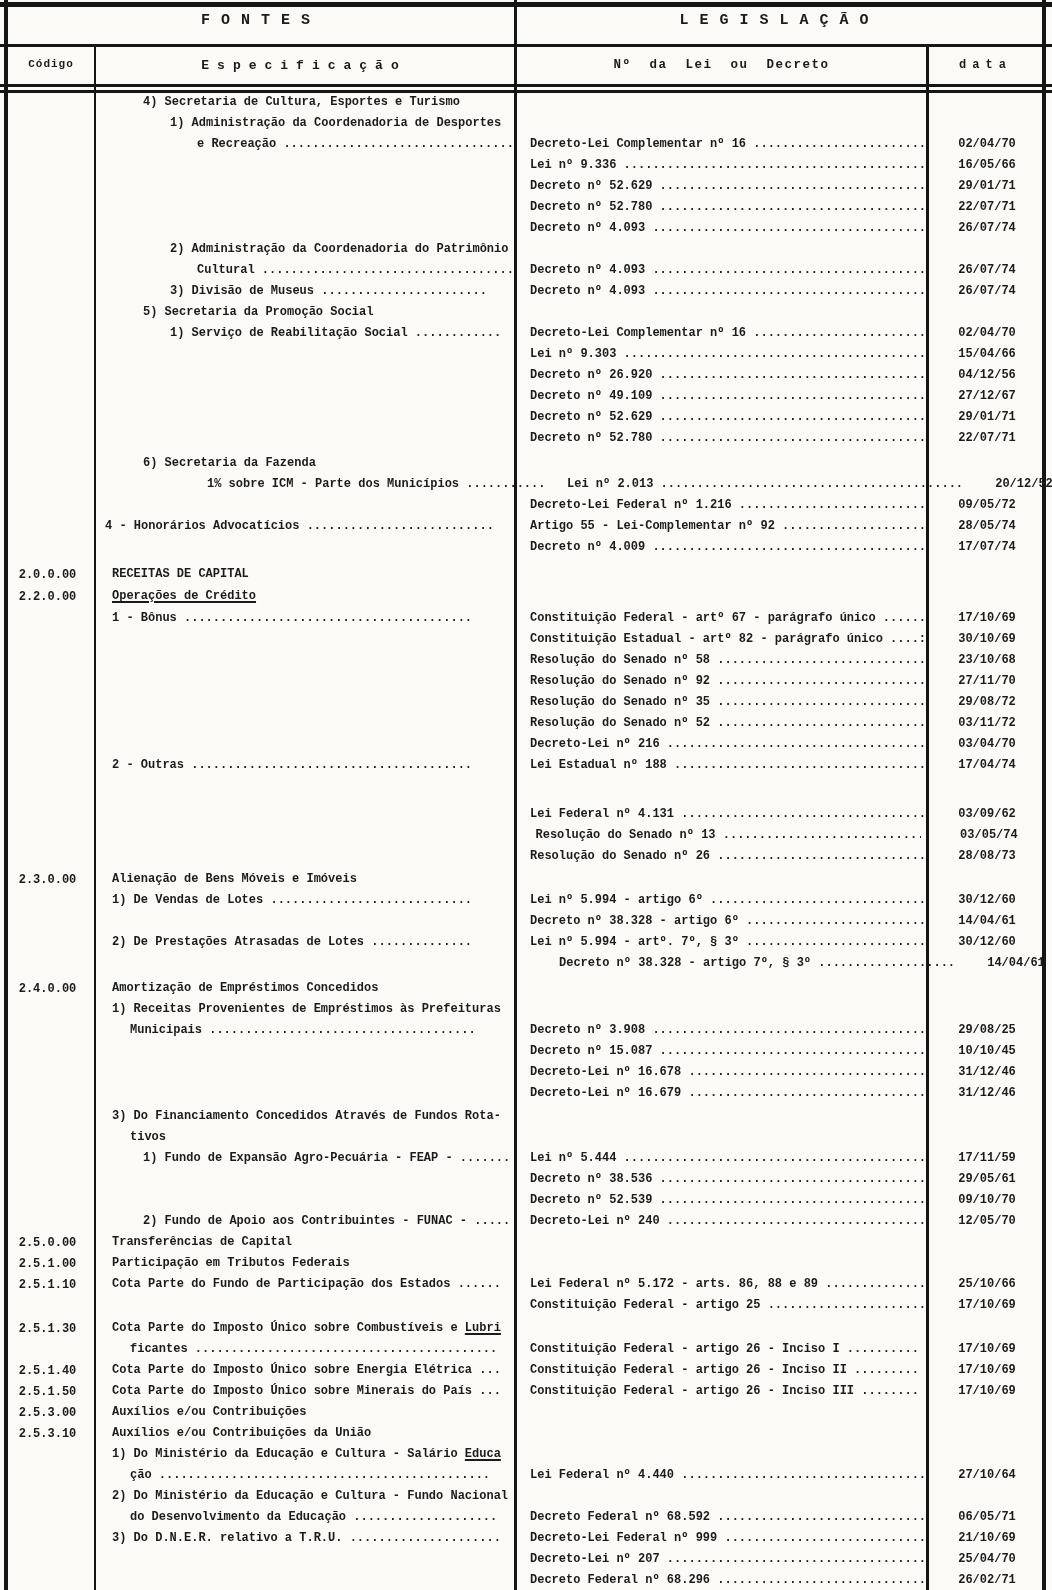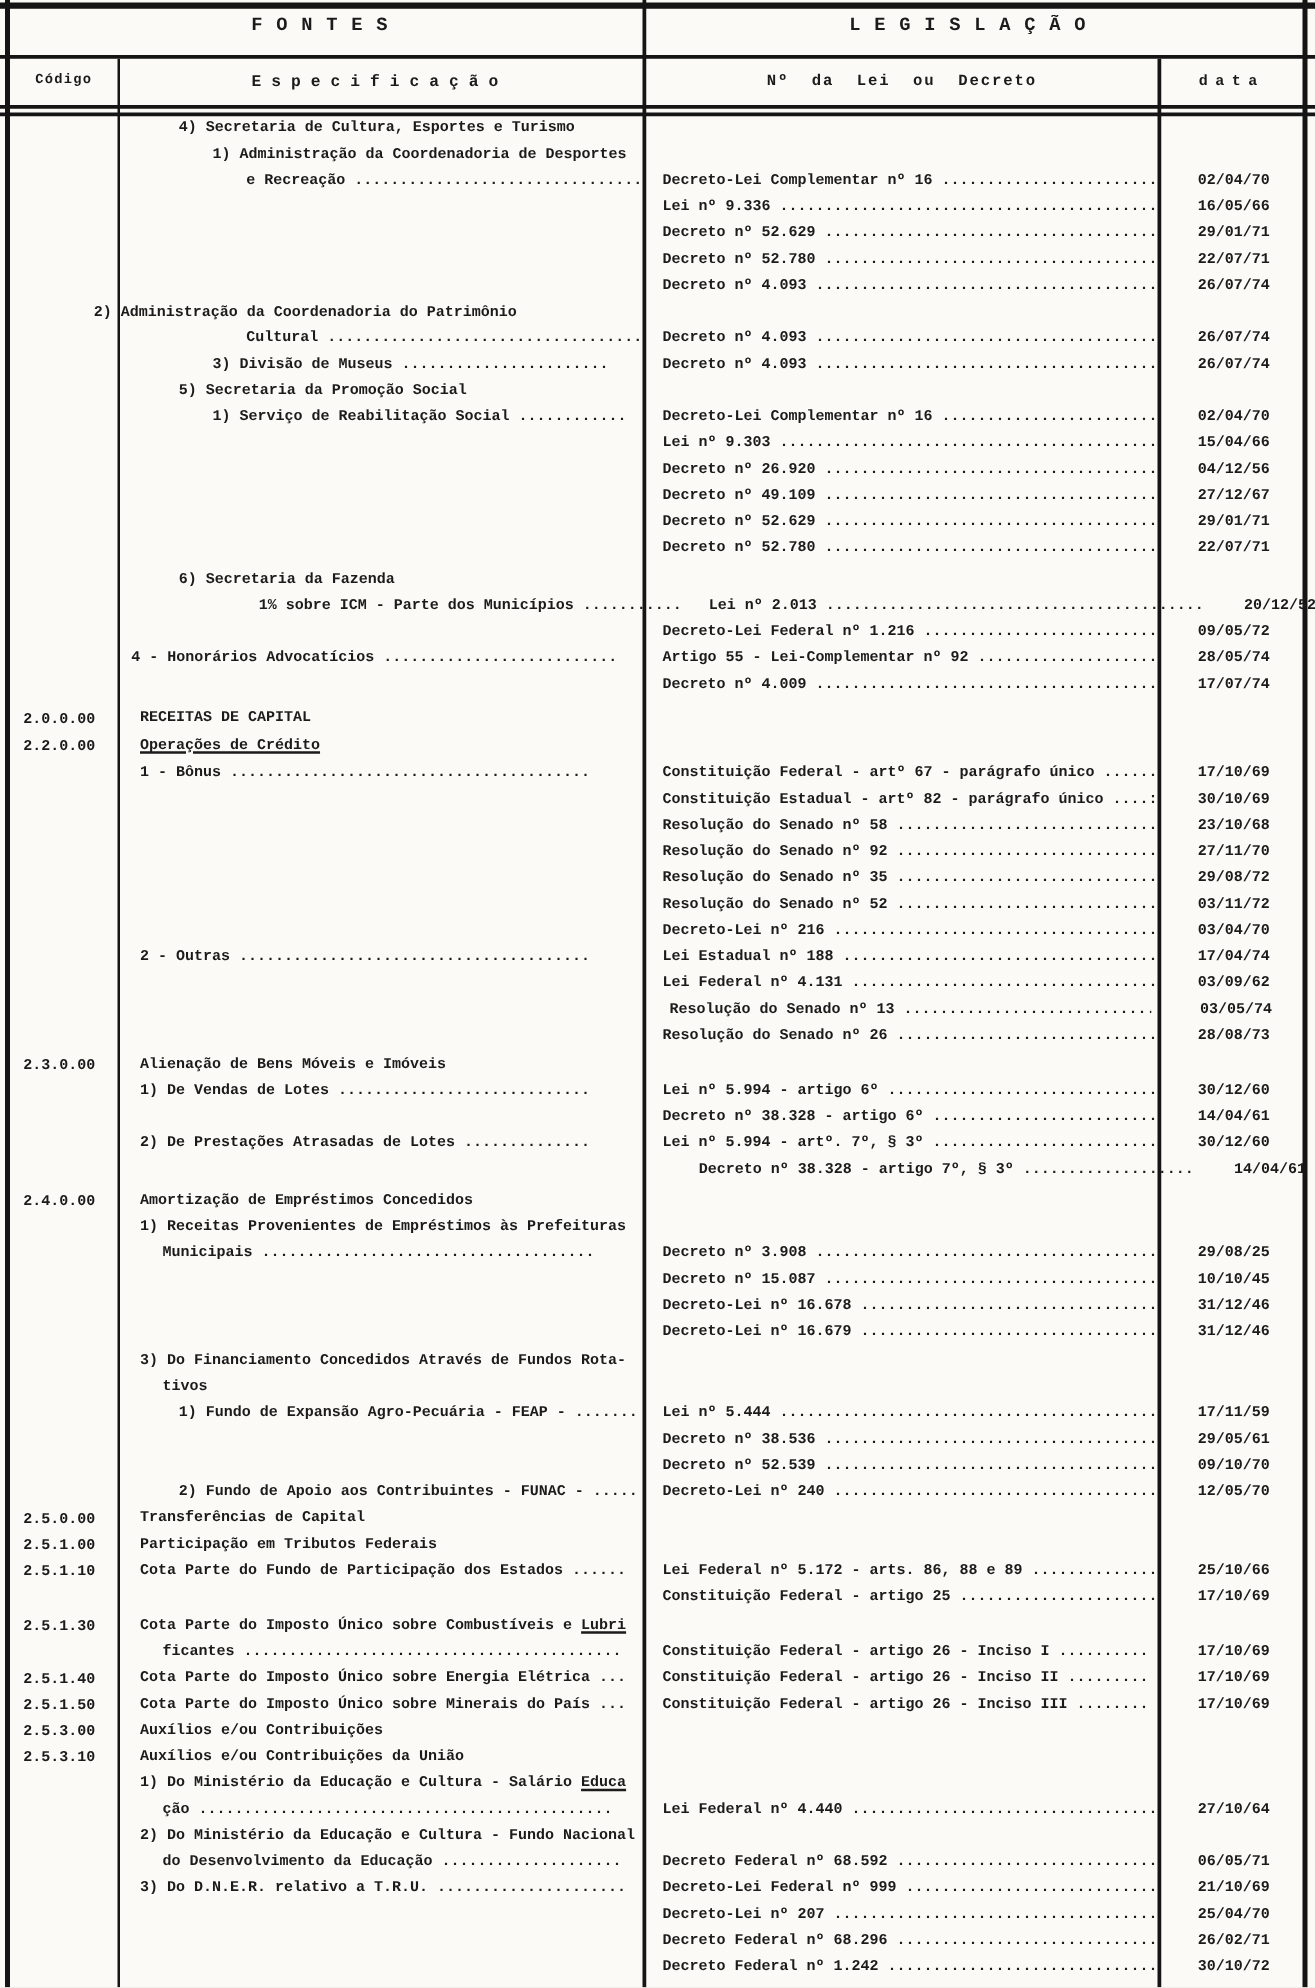--- a/index.html
+++ b/index.html
@@ -102,21 +102,21 @@
         <div class="cell spec"></div>
         <div class="cell law">Decreto nº 52.780 ......................................</div>
         <div class="cell date">22/07/71</div>
       </div>
       <div class="row" style="height: 21px;">
         <div class="cell code"></div>
         <div class="cell spec"></div>
         <div class="cell law">Decreto nº 4.093 .......................................</div>
         <div class="cell date">26/07/74</div>
       </div>
-      <div class="row" style="height: 21px; flex-direction: column;">
+      <div class="row" style="height: 21px;">
         <div class="cell code"></div>
         <div class="cell spec ind-3"><span>2) Administração da Coordenadoria do Patrimônio</span></div>
         <div class="cell law"></div>
         <div class="cell date"></div>
       </div>
       <div class="row" style="height: 21px;">
         <div class="cell code"></div>
         <div class="cell spec ind-3w"><span>Cultural ...................................</span></div>
         <div class="cell law">Decreto nº 4.093 .......................................</div>
         <div class="cell date">26/07/74</div>
@@ -264,21 +264,21 @@
         <div class="cell spec"></div>
         <div class="cell law">Decreto-Lei nº 216 ....................................</div>
         <div class="cell date">03/04/70</div>
       </div>
       <div class="row" style="height: 21px;">
         <div class="cell code"></div>
         <div class="cell spec ind-1"><span>2 - Outras .......................................</span></div>
         <div class="cell law">Lei Estadual nº 188 ...................................</div>
         <div class="cell date">17/04/74</div>
       </div>
-      <div class="row" style="height: 21px;">
+      <div class="row" style="height: 21px; margin-top: 28px;">
         <div class="cell code"></div>
         <div class="cell spec"></div>
         <div class="cell law">Lei Federal nº 4.131 ..................................</div>
         <div class="cell date">03/09/62</div>
       </div>
       <div class="row" style="height: 21px; gap: 11px;">
         <div class="cell code"></div>
         <div class="cell spec"></div>
         <div class="cell law">Resolução do Senado nº 13 .............................</div>
         <div class="cell date">03/05/74</div>

